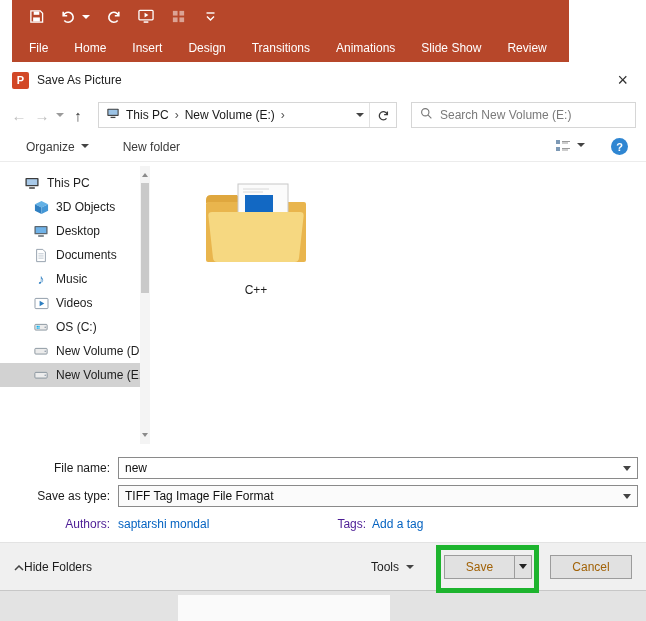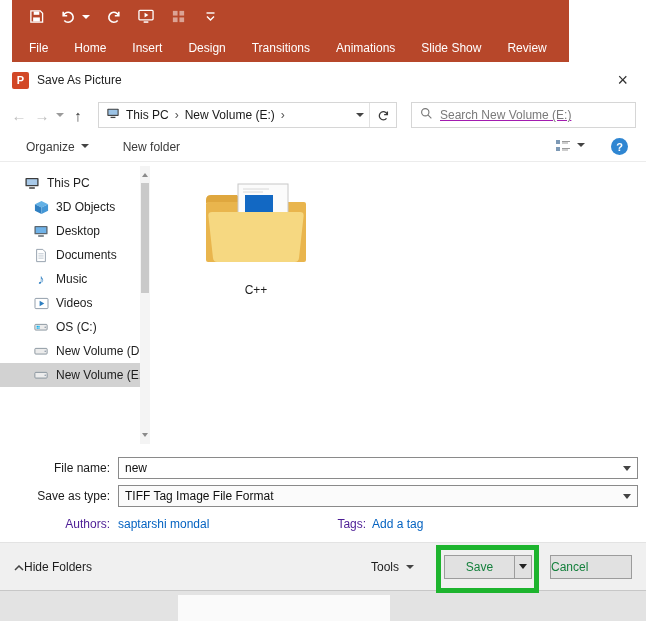--- a/index.html
+++ b/index.html
@@ -31,21 +31,21 @@
   .navarrow { font-size:15px; width:18px; text-align:center; color:#bdbdbd; }
   .navup { color:#3a3a3a; }
   .tri-down { width:0; height:0; border:4px solid transparent; border-top:4px solid #9b9b9b; margin-top:4px; }
   .tri-down.dark { border-top-color:#444; }
   .crumbwrap { display:flex; align-items:center; height:26px; border:1px solid #d6d6d6; margin-left:6px; }
   .crumbs { display:flex; align-items:center; gap:6px; padding:0 7px; width:252px; height:100%; }
   .crumb-sep { color:#555; font-size:12px; }
   .crumb-dd { width:18px; height:100%; display:flex; align-items:center; justify-content:center; }
   .refreshcell { width:27px; height:100%; border-left:1px solid #e2e2e2; display:flex; align-items:center; justify-content:center; }
   .searchbox { flex:1; height:26px; border:1px solid #d6d6d6; display:flex; align-items:center; padding:0 8px; gap:7px; margin-left:9px; }
-  .searchbox input { border:none; outline:none; flex:1; font:12px "Liberation Sans",sans-serif; color:#a21caf; background:transparent;text-decoration:underline; }
+  .searchbox input { border:none; outline:none; flex:1; font:12px "Liberation Sans",sans-serif; color:#a21caf; background:transparent; }
   .searchbox input::placeholder { color:#7a7a7a; }
   
   .cmdbar { height:30px; display:flex; align-items:center; padding:0 18px; gap:26px; border-bottom:1px solid #ececec; }
   .cmditem { display:flex; align-items:flex-start; gap:6px; color:#3b3b3b;margin-left:8px; }
   .spacer { flex:1; }
   .helpcircle { width:17px; height:17px; border-radius:50%; background:#2f86d2; color:#fff; font-weight:bold;
                 font-size:11px; display:flex; align-items:center; justify-content:center; }
   
   .bodyarea { height:287px; display:flex; position:relative; }
   .sidebar { width:150px; position:relative; padding-top:9px; }
@@ -71,21 +71,21 @@
   .combo-chev { position:absolute; right:7px; top:9px; width:0; height:0; border:4px solid transparent; border-top:5px solid #444; }
   .metarow { display:flex; align-items:center; margin:10px 8px 0 8px; }
   .metalabel { color:#4c1d95; }
   .metalabel.authors { width:110px; text-align:right; padding-right:8px; flex:none; }
   .bluelink { color:#0563c1; margin-left:6px; }
   .tagslabel { margin-left:128px; }
   
   .footer { height:48px; background:#f0f0f0; border-top:1px solid #e3e3e3; display:flex; align-items:center; padding:0 14px; }
   .hidefolders { display:flex; align-items:center; gap:0; color:#1d1d1d; }
   .tools { display:flex; align-items:center; gap:7px; color:#1d1d1d; margin-right:30px; }
-  .btn { height:24px; background:#e1e1e1; border:1px solid #9c9c9c; display:flex; align-items:center; justify-content:flex-start; color:#15803d; cursor:default; }
+  .btn { height:24px; background:#e1e1e1; border:1px solid #9c9c9c; display:flex; align-items:center; justify-content:center; color:#a16207; cursor:default; }
   .savebtn { width:88px; padding:0; }
   .savemain { flex:1; text-align:center; }
   .savearrow { width:17px; height:100%; border-left:1px solid #9c9c9c; display:flex; align-items:center; justify-content:center; }
   .savearrow .tri { width:0; height:0; border:4px solid transparent; border-top:5px solid #222; margin-top:4px; }
   .cancelbtn { width:82px; margin-left:18px; }
   
   .green-box { position:absolute; left:436px; top:483px; width:103px; height:48px; border:5px solid #1db42e; z-index:20; pointer-events:none; }
   
   .bottomstrip { position:absolute; top:590px; left:0; width:646px; height:31px; background:#e3e3e3; border-top:1px solid #c7c7c7; }
   .bottomstrip .whiteblock { position:absolute; left:178px; top:4px; width:212px; height:27px; background:#fafafa; }

